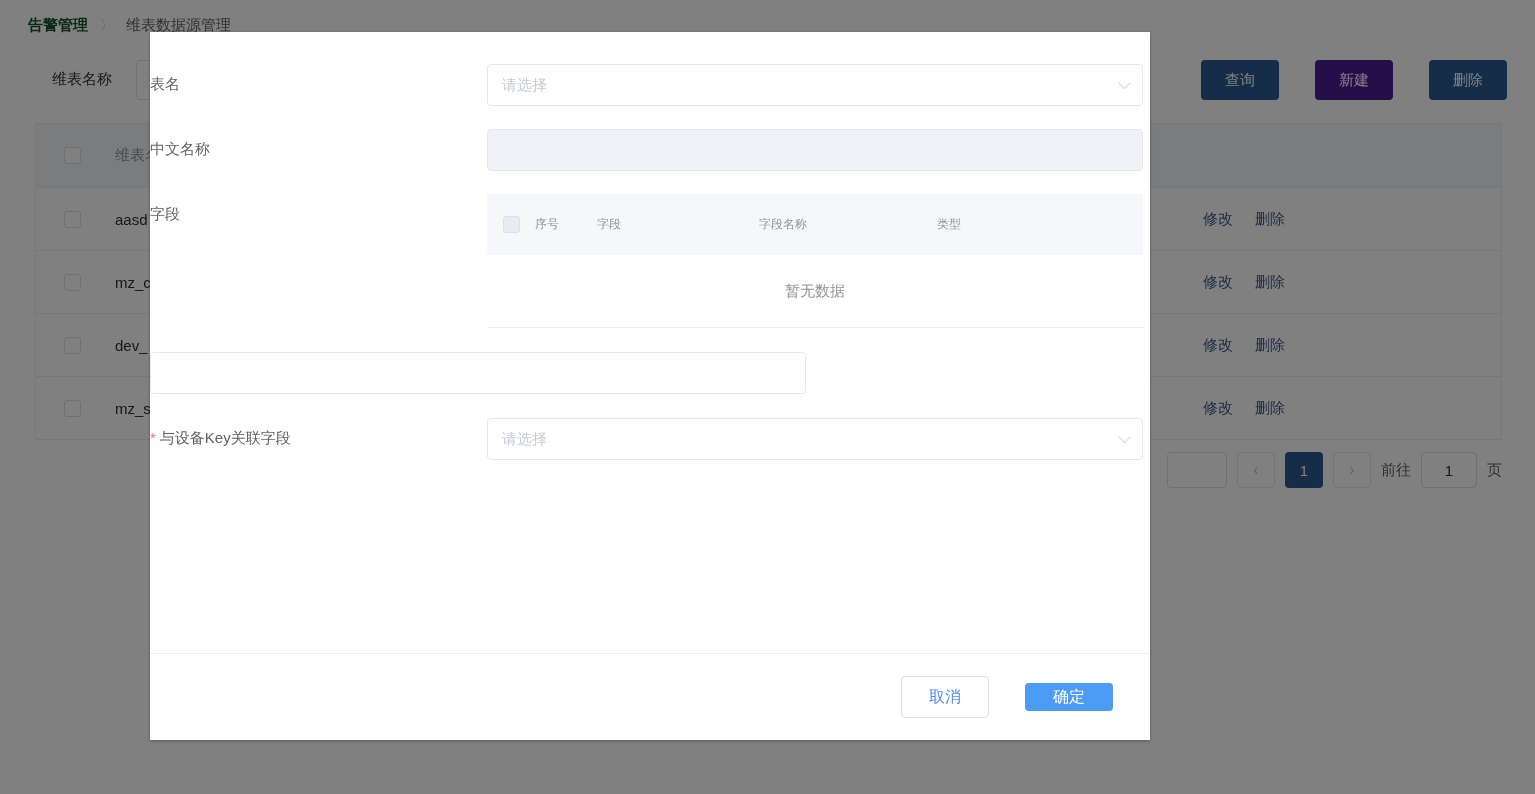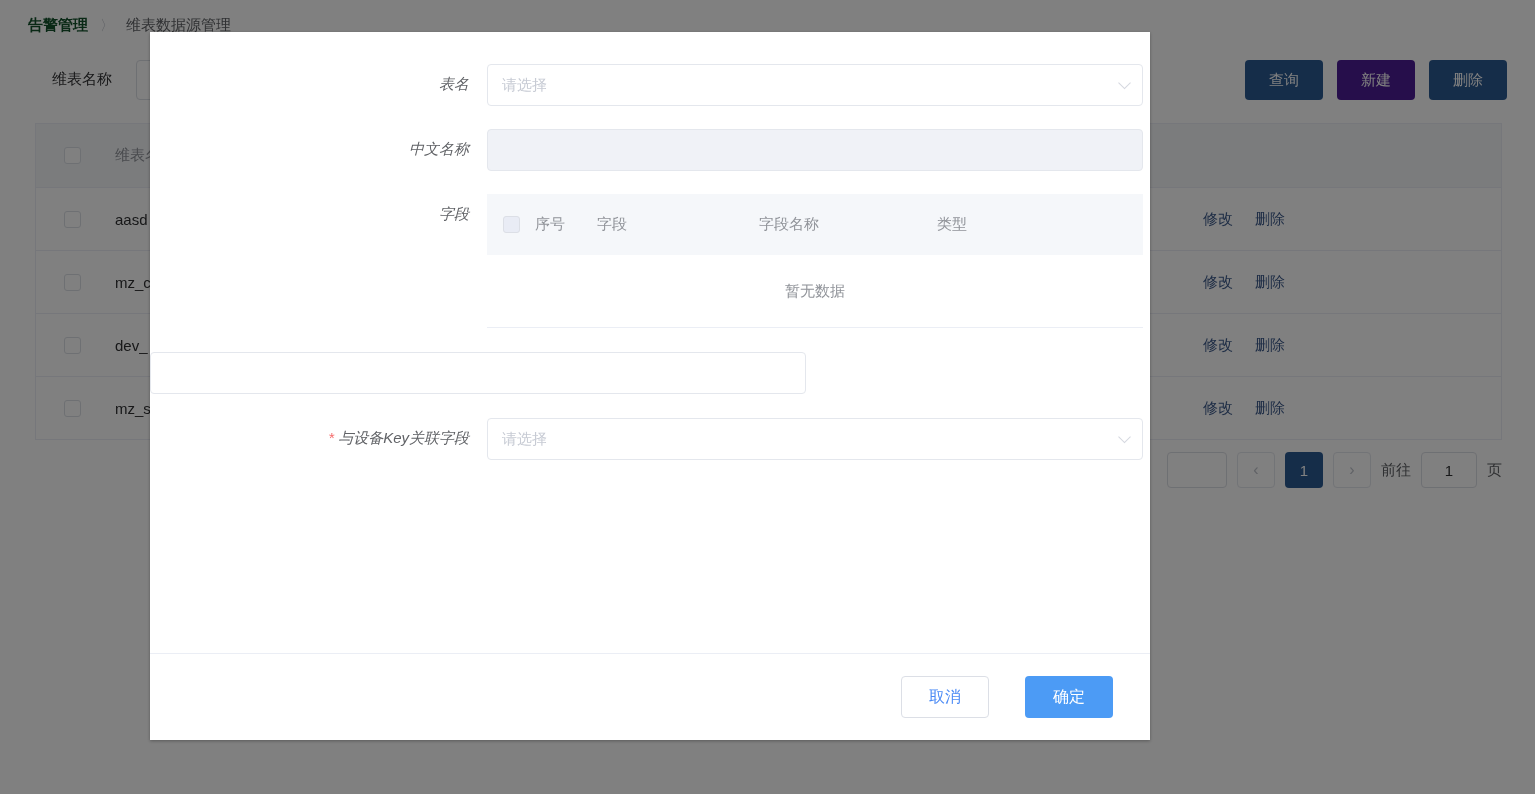--- a/index.html
+++ b/index.html
@@ -35,21 +35,21 @@
   }
   .filter-input {
     position: absolute; left: 108px; top: 0;
     width: 230px; height: 40px;
     border: 1px solid #dcdfe6; border-radius: 4px;
     background: #fff;
   }
 
   .topbtns {
     position: absolute; right: 28px; top: 60px;
-    display: flex; gap: 14px;
+    display: flex; gap: 36px;
   }
   .btn-top {
     width: 78px; height: 40px; border: none; border-radius: 4px;
     background: #2b5a92; color: #ffffff;
     font-size: 15px; font-family: inherit; cursor: pointer;
     display: flex; align-items: center; justify-content: center;
   }
   .btn-top.alt { background: #4c1d95; }
 
   .table {
@@ -127,24 +127,23 @@
   .m-accent {
     width: 3px; height: 22px; background: #4c9bf5;
     margin-left: 40px; margin-right: 14px;
   }
   .m-title { font-size: 19px; color: #303133; }
 
   .m-body { flex: 1; overflow: hidden; padding-top: 32px; }
 
   .frow { display: flex; margin-bottom: 23px; }
   .flabel {
-    flex: 0 0 337px; text-align: right; padding-right: 18px;
+    flex: 0 0 337px; padding-right: 18px;
     font-size: 15px; color: #606266; line-height: 40px;
     white-space: normal;
-    font-style: italic;
   }
   .flabel .req { color: #f56c6c; margin-right: 4px; }
   .fctrl { flex: 0 0 656px; }
 
   .sel {
     position: relative; height: 42px;
     border: 1px solid #e4e7ed; border-radius: 4px; background: #fff;
     display: flex; align-items: center; padding: 0 34px 0 14px;
     font-size: 15px; color: #c7cbd4; cursor: pointer;
   }
@@ -158,21 +157,21 @@
     height: 42px; border: 1px solid #e4e7ed; border-radius: 4px;
     background: #fff; width: 100%;
     font-size: 15px; color: #303133; font-family: inherit;
     padding: 0 14px; outline: none;
   }
   .inp.disabled { background: #f0f2f7; border-color: #e4e7ed; }
 
   .subtable { width: 100%; }
   .sub-head {
     display: flex; align-items: center; height: 61px;
-    background: #f5f7fa; font-size: 15px; color: #909399;
+    background: #f5f7fa; font-size: 12px; color: #909399;
   }
   .sub-cb { width: 48px; display: flex; justify-content: center; }
   .sh-1 { flex: 0 0 62px; }
   .sh-2 { flex: 0 0 162px; }
   .sh-3 { flex: 0 0 178px; }
   .sh-4 { flex: 1; }
   .cbx-dis {
     width: 17px; height: 17px; border: 1px solid #dcdfe6;
     border-radius: 3px; background: #e9ecf5;
   }
@@ -187,21 +186,21 @@
     flex: 0 0 87px; border-top: 1px solid #ebeef5;
     display: flex; align-items: center; justify-content: flex-end;
     padding-right: 37px; gap: 36px;
   }
   .btn-cancel {
     width: 88px; height: 42px; border: 1px solid #dcdfe6; border-radius: 4px;
     background: #fff; color: #4c8bf5; font-size: 16px;
     font-family: inherit; cursor: pointer;
   }
   .btn-ok {
-    width: 88px; height: 42px; border: none; border-radius: 4px;
+    width: 88px; height: 28px; border: none; border-radius: 4px;
     background: #4c9bf5; color: #fff; font-size: 16px;
     font-family: inherit; cursor: pointer;
   }
 </style>
 </head>
 <body>
 
 <div id="page">
 
   <div class="breadcrumb">

